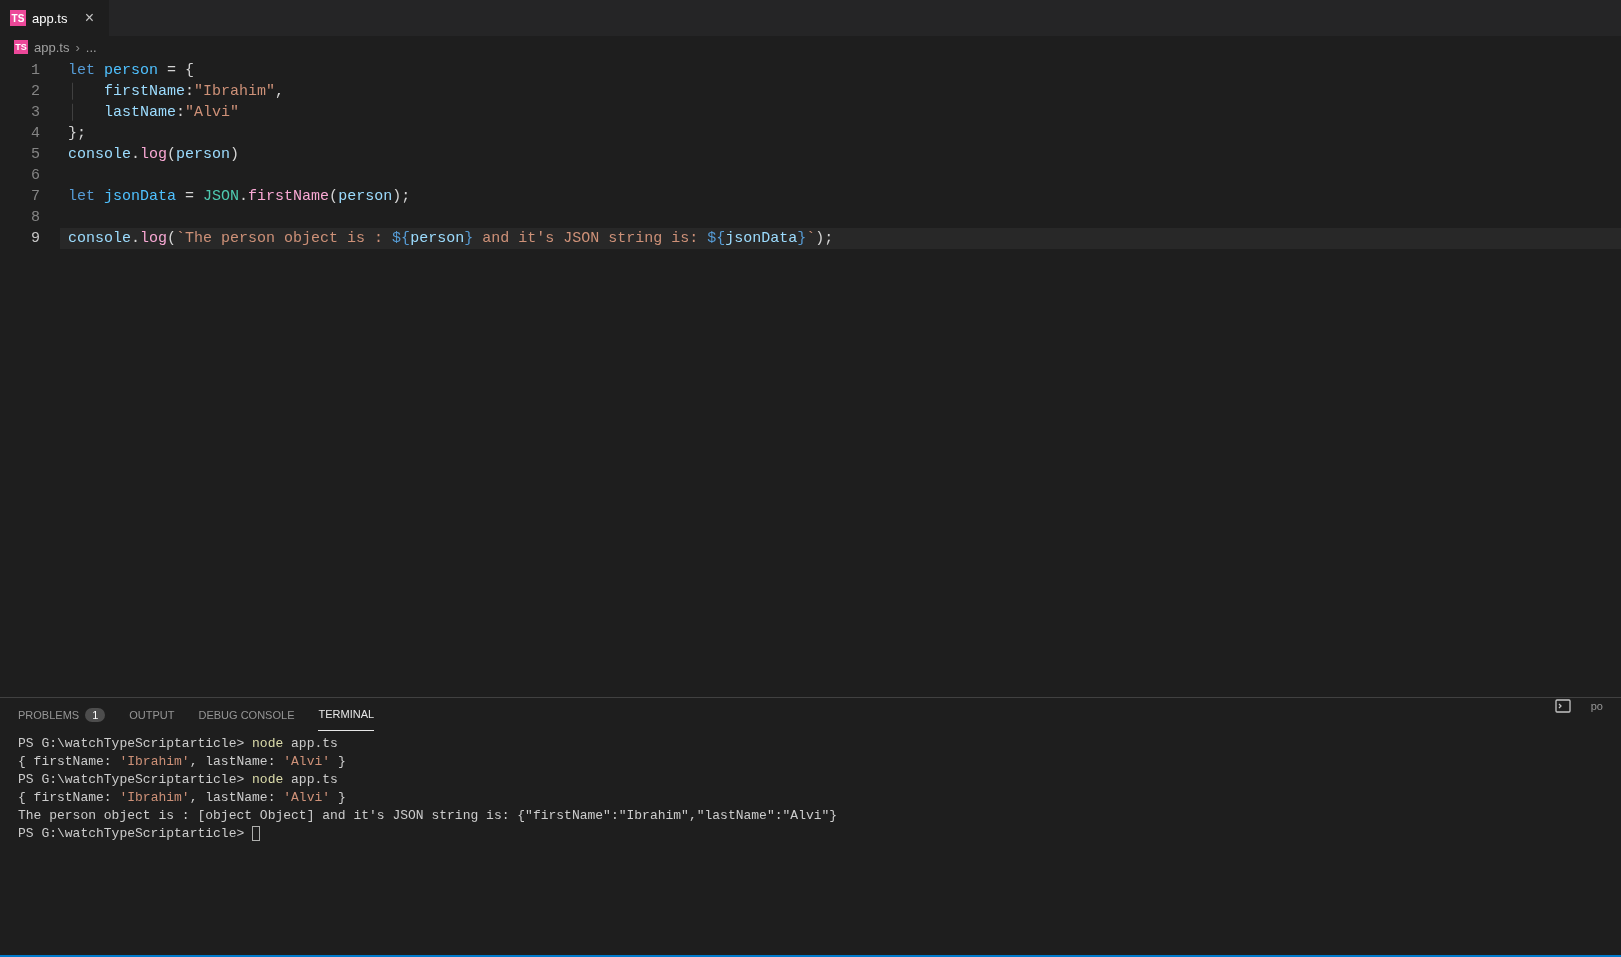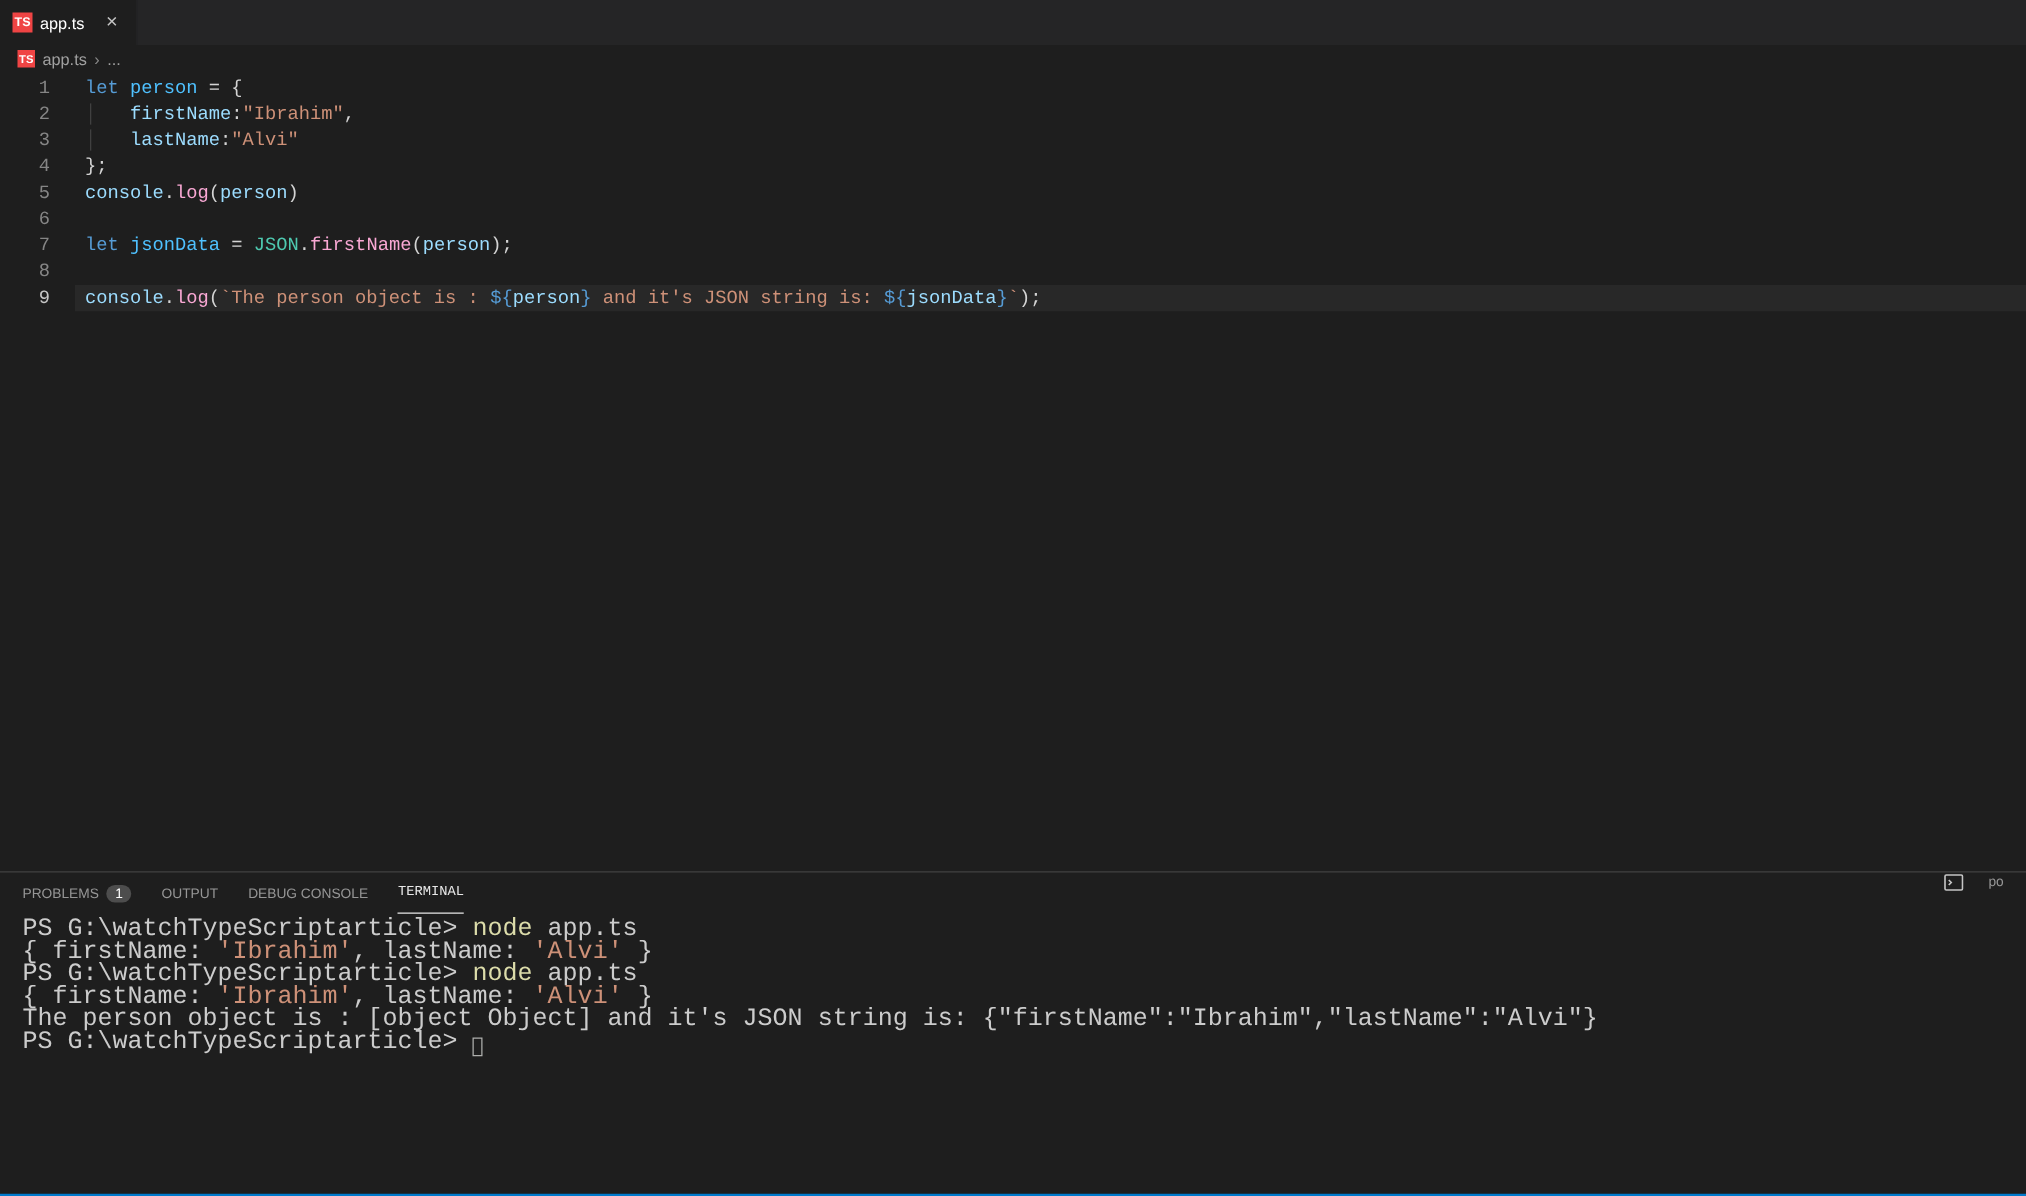--- a/index.html
+++ b/index.html
@@ -27,21 +27,21 @@
   align-items: center;
   padding: 0 10px;
   gap: 6px;
   min-width: 110px;
   cursor: pointer;
   border-right: 1px solid #252526;
 }
 .ts-icon {
   width: 16px;
   height: 16px;
-  background: #ef4444;
+  background: #ec4899;
   display: inline-flex;
   align-items: center;
   justify-content: center;
   font-size: 10px;
   font-weight: bold;
   color: #fff;
   font-family: sans-serif;
 }
 .tab-label {
   font-size: 13px;
@@ -133,21 +133,20 @@
   cursor: pointer;
   text-transform: uppercase;
   display: flex;
   align-items: center;
   gap: 6px;
   height: 100%;
 }
 .panel-tab.active {
   color: #e7e7e7;
   border-bottom: 1px solid #e7e7e7;
-  font-family: Liberation Mono, monospace;
 }
 .badge {
   background: #4d4d4d;
   color: #fff;
   border-radius: 10px;
   padding: 1px 7px;
   font-size: 11px;
 }
 .panel-right {
   margin-left: auto;
@@ -155,21 +154,21 @@
   align-items: center;
   gap: 20px;
 }
 .terminal-icon {
   display: inline-flex;
   align-items: center;
 }
 .terminal-body {
   flex: 1;
   padding: 4px 18px;
-  font-size: 20px;
+  font-size: 13px;
   line-height: 18px;
   font-family: Consolas, 'Courier New', monospace;
   color: #cccccc;
 }
 .term-line { white-space: pre; display:block; }
 .term-cmd { color: #dcdcaa; }
 .term-str { color: #ce9178; }
 .term-cursor {
   display: inline-block;
   width: 8px;

